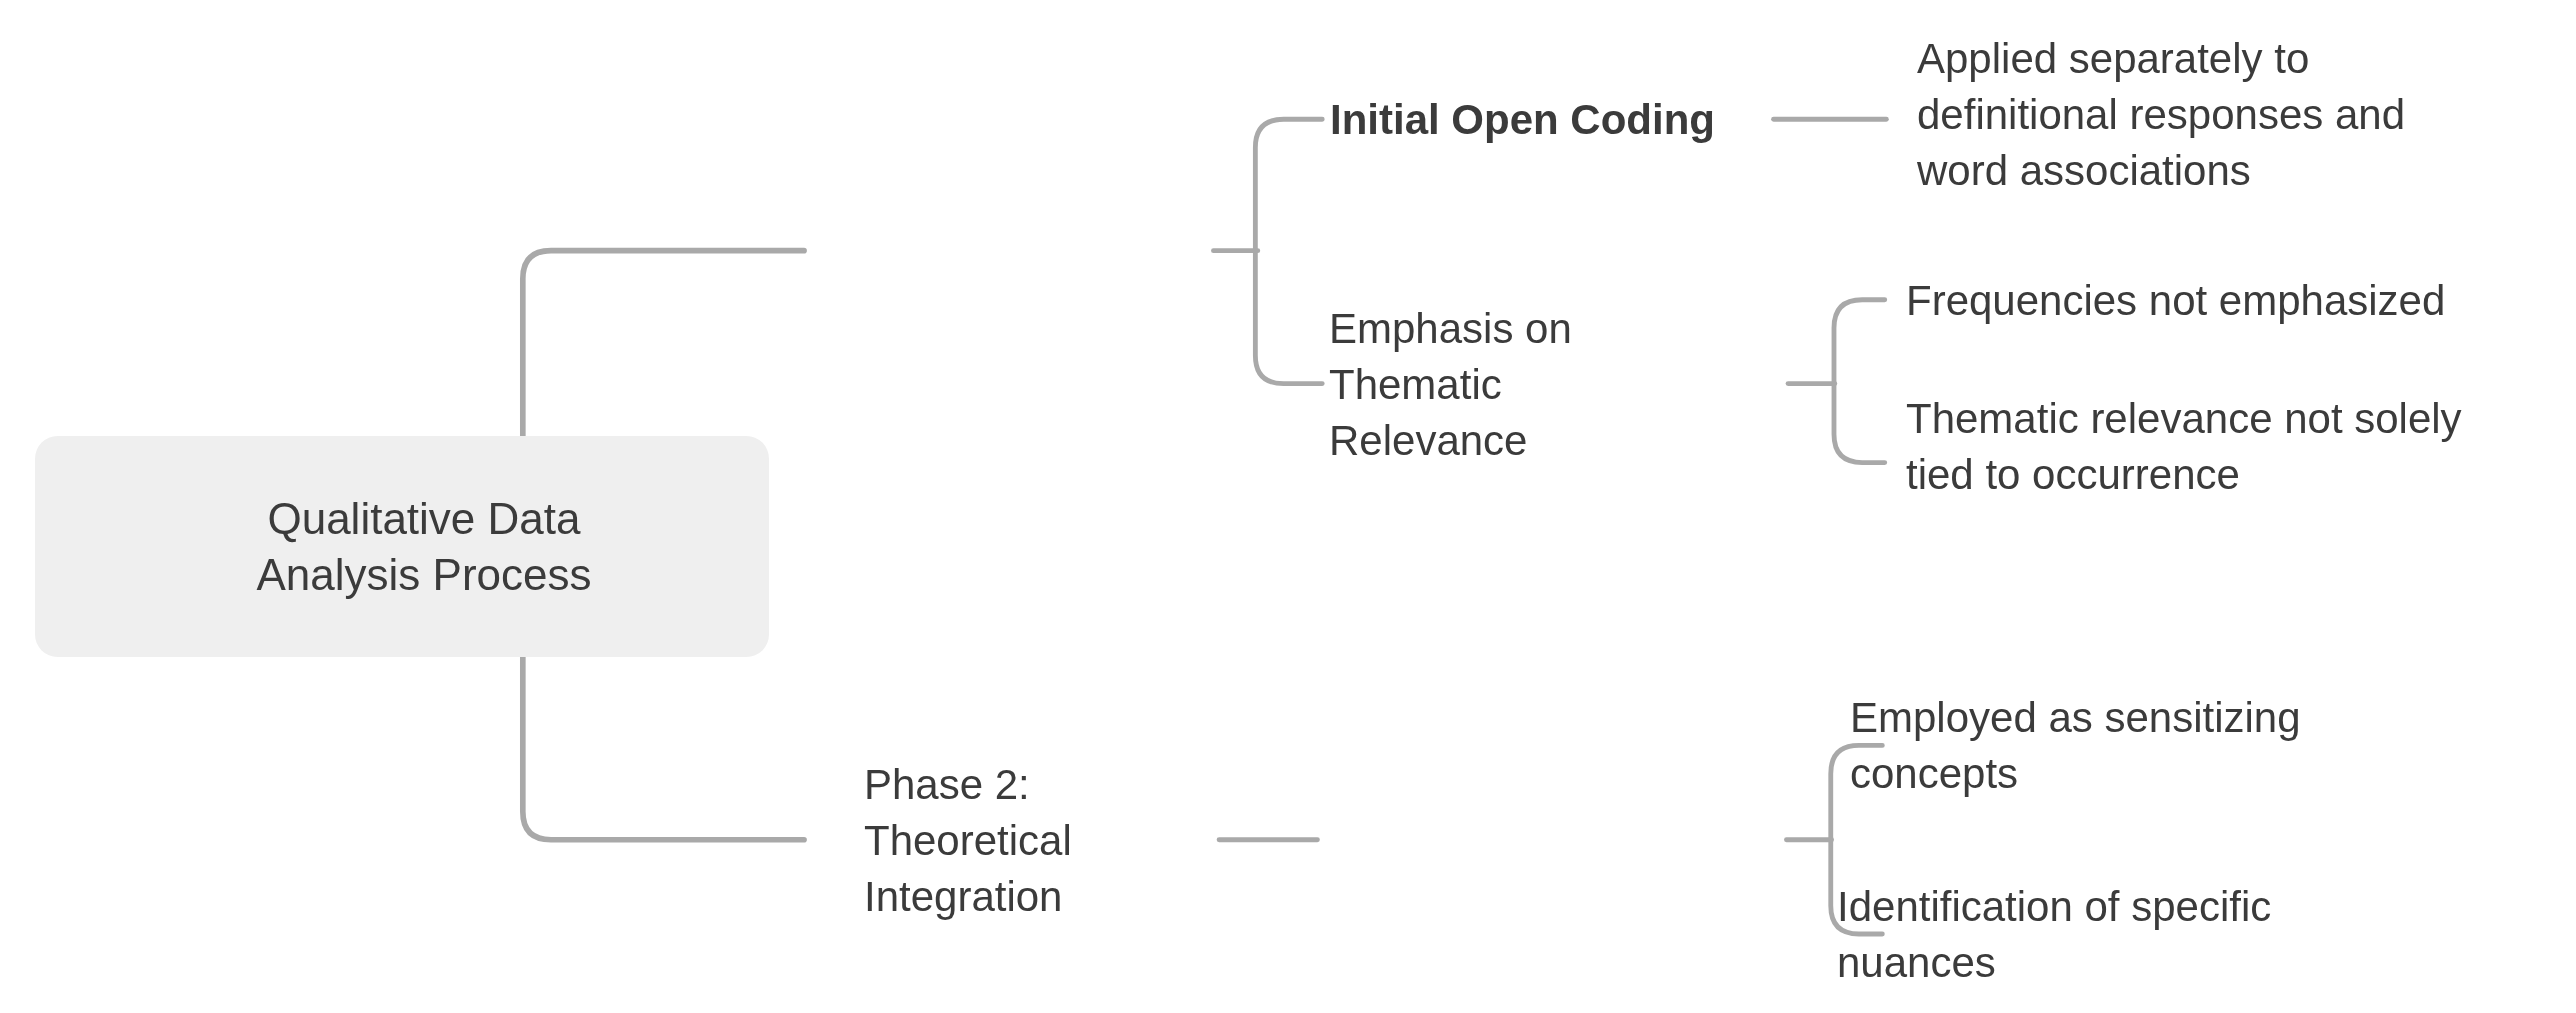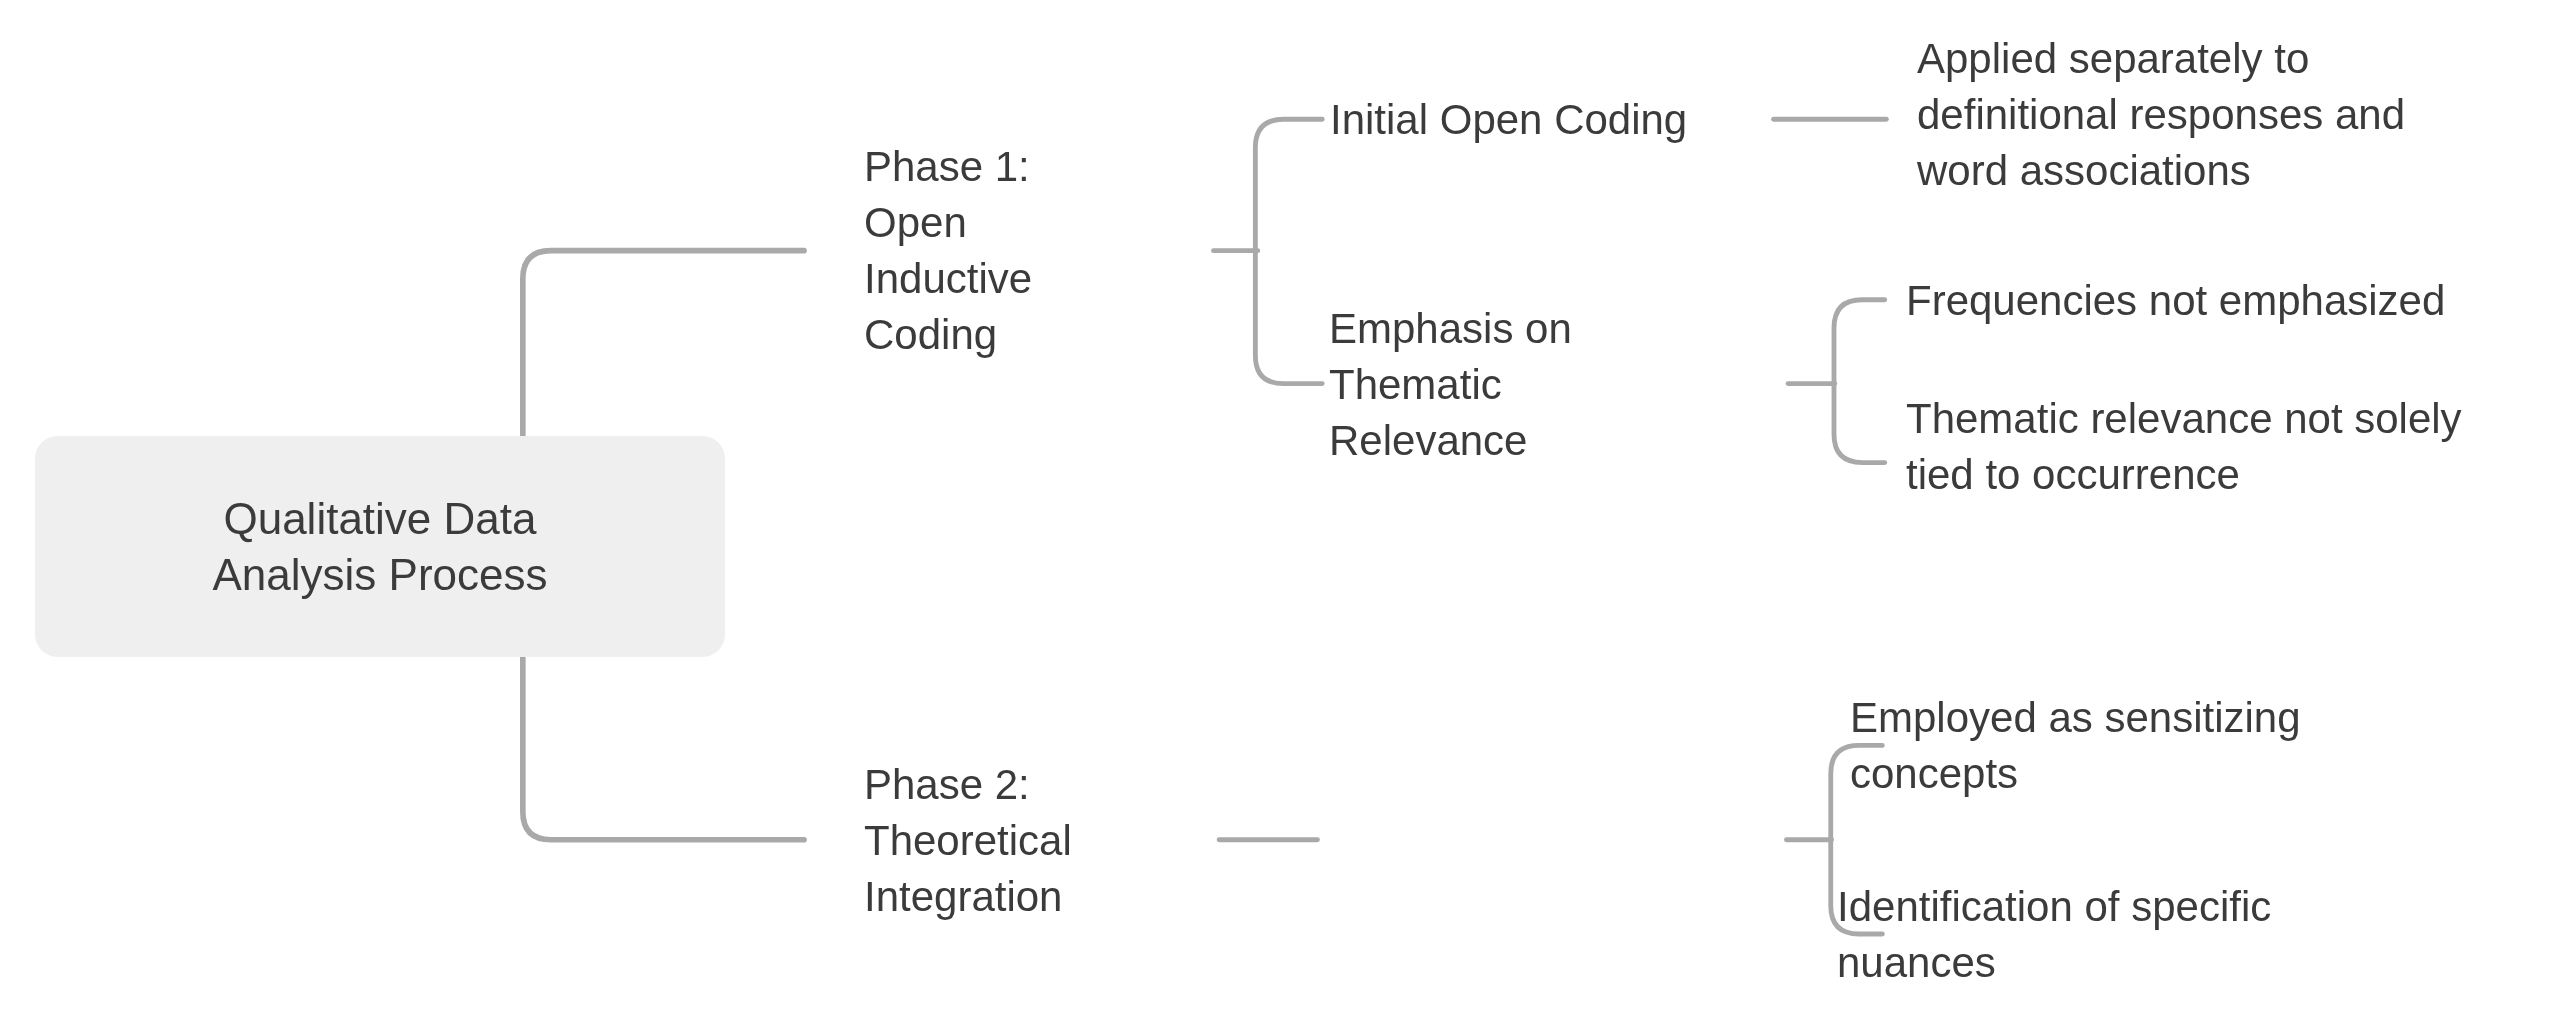--- a/index.html
+++ b/index.html
@@ -41,20 +41,21 @@
     position: absolute;
     left: 35px;
     top: 436px;
     width: 690px;
     height: 221px;
     background: var(--root-bg, #efefef);
     border-radius: 22.6px;
     display: flex;
     align-items: center;
     justify-content: center;
+    padding-left: 44px;
   }
   .root-label {
     font-size: 44px;
     line-height: 56px;
     color: var(--text-color, #3b3b3b);
     text-align: center;
     white-space: pre;
   }
 </style>
 </head>
@@ -83,26 +84,22 @@
     <path class="twig" d="M 2216 1042 L 2272 1042"></path>
 
     <path class="twig" d="M 2335 925 L 2306 925 Q 2271 925 2271 960 L 2271 1124 Q 2271 1159 2306 1159 L 2335 1159"></path>
   </svg>
 
   <div class="root-box">
     <div class="root-label">Qualitative Data
 Analysis Process</div>
   </div>
 
-  <div class="node" style="left:864px; top:139px;">Phase 1:
-Open
-Inductive
-Coding</div>
 
-  <div class="node" style="left:1330px; top:92px;">Initial Open Coding</div>
+  <div class="node" style="left:1330px; top:92px;font-weight:bold;">Initial Open Coding</div>
 
   <div class="node" style="left:1329px; top:301px;">Emphasis on
 Thematic
 Relevance</div>
 
   <div class="node" style="left:1917px; top:31px;">Applied separately to
 definitional responses and
 word associations</div>
 
   <div class="node" style="left:1906px; top:273px;text-align:center;">Frequencies not emphasized</div>

